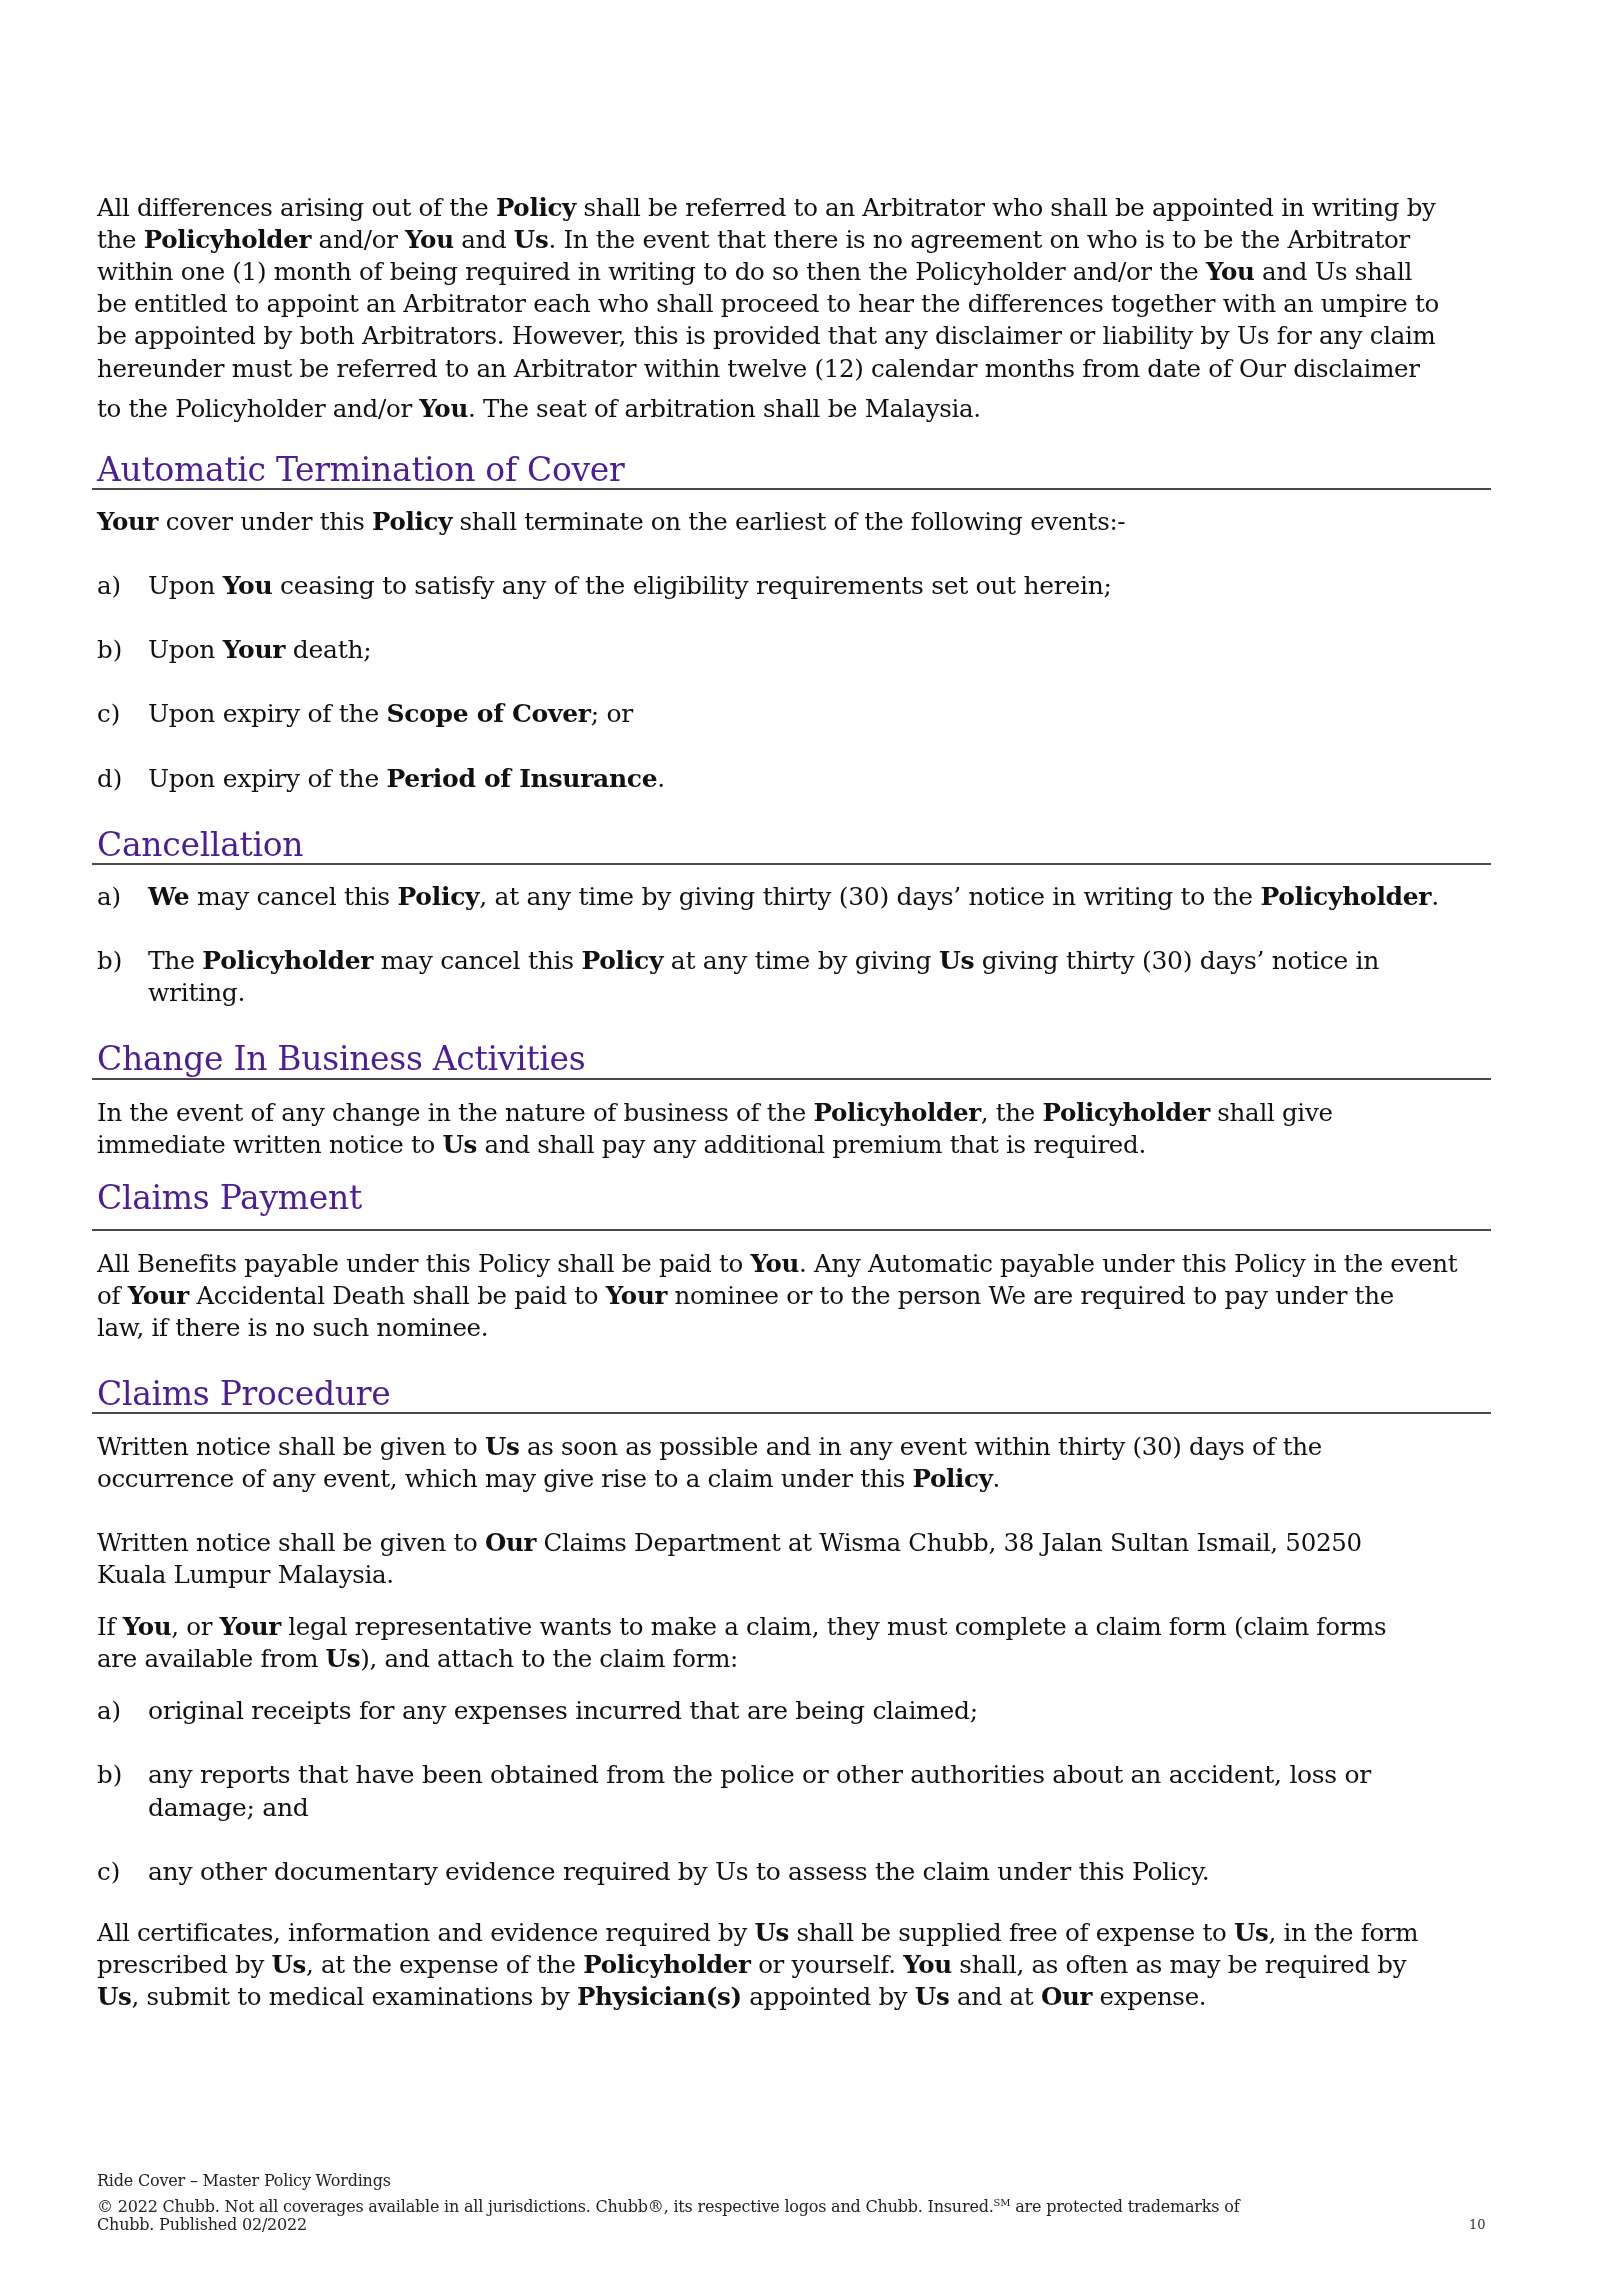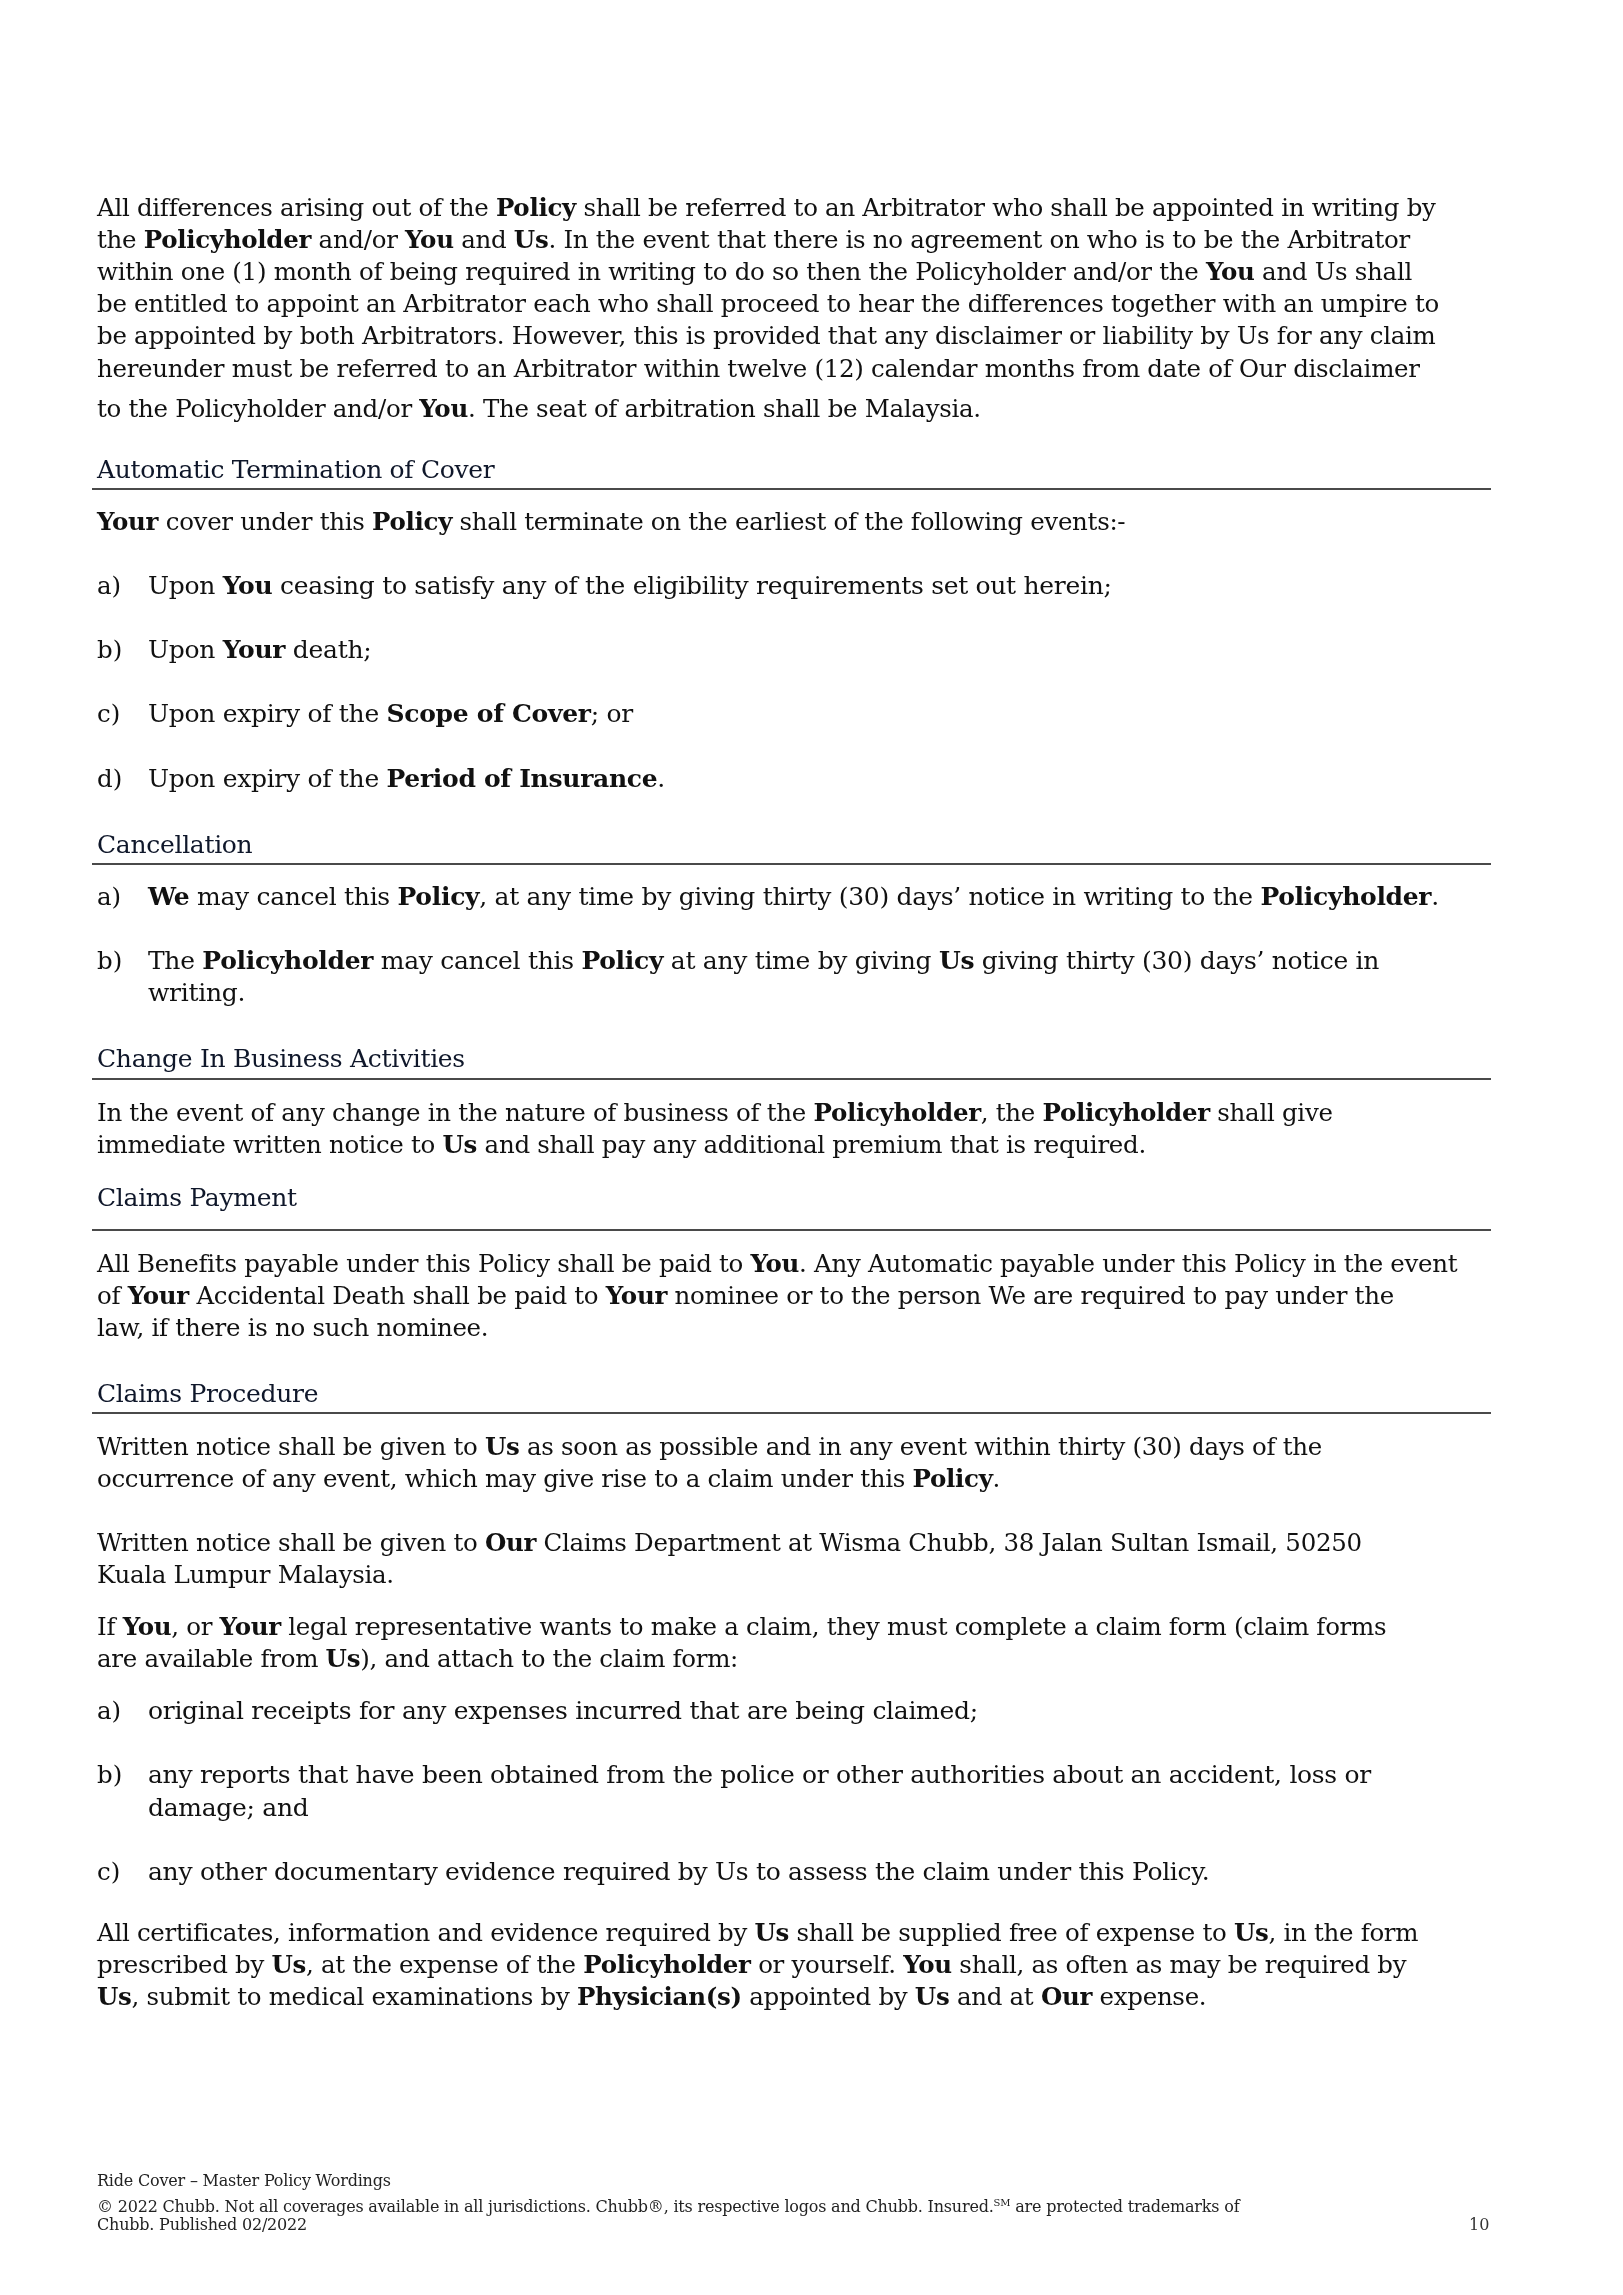--- a/index.html
+++ b/index.html
@@ -3,30 +3,30 @@
 <meta charset="utf-8">
 <style>
   html, body { margin: 0; padding: 0; background: #ffffff; }
   body { width: 1623px; height: 2295px; position: relative; overflow: hidden;
          font-family: "DejaVu Serif", "Liberation Serif", serif; color: #111; }
   .page { position: absolute; left: 0; top: 0; width: 1623px; height: 2295px; background: #fff; }
   .line { position: absolute; left: 97px; white-space: nowrap;
           font-size: 24.5px; line-height: 32px; letter-spacing: -0.3px; }
   .line b { font-weight: bold; }
   .heading { position: absolute; left: 97px; white-space: nowrap;
-             font-size: 25px; line-height: 32px; letter-spacing: -0.3px; color: #0f172a; }
+             font-size: 33px; line-height: 32px; letter-spacing: -0.3px; color: #4c1d95; }
   .rule { position: absolute; left: 92px; width: 1399px; height: 1.7px; background: #4a4a4a; }
   .marker { position: absolute; left: 97px; white-space: nowrap;
             font-size: 24.5px; line-height: 32px; }
   .item-line { position: absolute; left: 148px; white-space: nowrap;
                font-size: 25px; line-height: 32px; letter-spacing: -0.3px; }
   .footer-line { position: absolute; left: 97px; white-space: nowrap;
                  font-size: 16px; line-height: 22px; color: #222; letter-spacing: -0.2px; }
   .footer-line sup { font-size: 10px; vertical-align: 6px; }
-  .page-number { position: absolute; left: 1469px; font-size: 16px; line-height: 22px; color: #333; }
+  .page-number { position: absolute; left: 1469px; font-size: 13px; line-height: 22px; color: #333; }
 </style>
 </head>
 <body>
 
 <div class="page">
   <div id="content">
       <div class="line" style="top: 192px;"><span>All differences arising out of the </span><b>Policy</b><span> shall be referred to an Arbitrator who shall be appointed in writing by</span></div>
       <div class="line" style="top: 224px;"><span>the </span><b>Policyholder</b><span> and/or </span><b>You</b><span> and </span><b>Us</b><span>. In the event that there is no agreement on who is to be the Arbitrator</span></div>
       <div class="line" style="top: 256px;"><span>within one (1) month of being required in writing to do so then the Policyholder and/or the </span><b>You</b><span> and Us shall</span></div>
       <div class="line" style="top: 288px;"><span>be entitled to appoint an Arbitrator each who shall proceed to hear the differences together with an umpire to</span></div>

